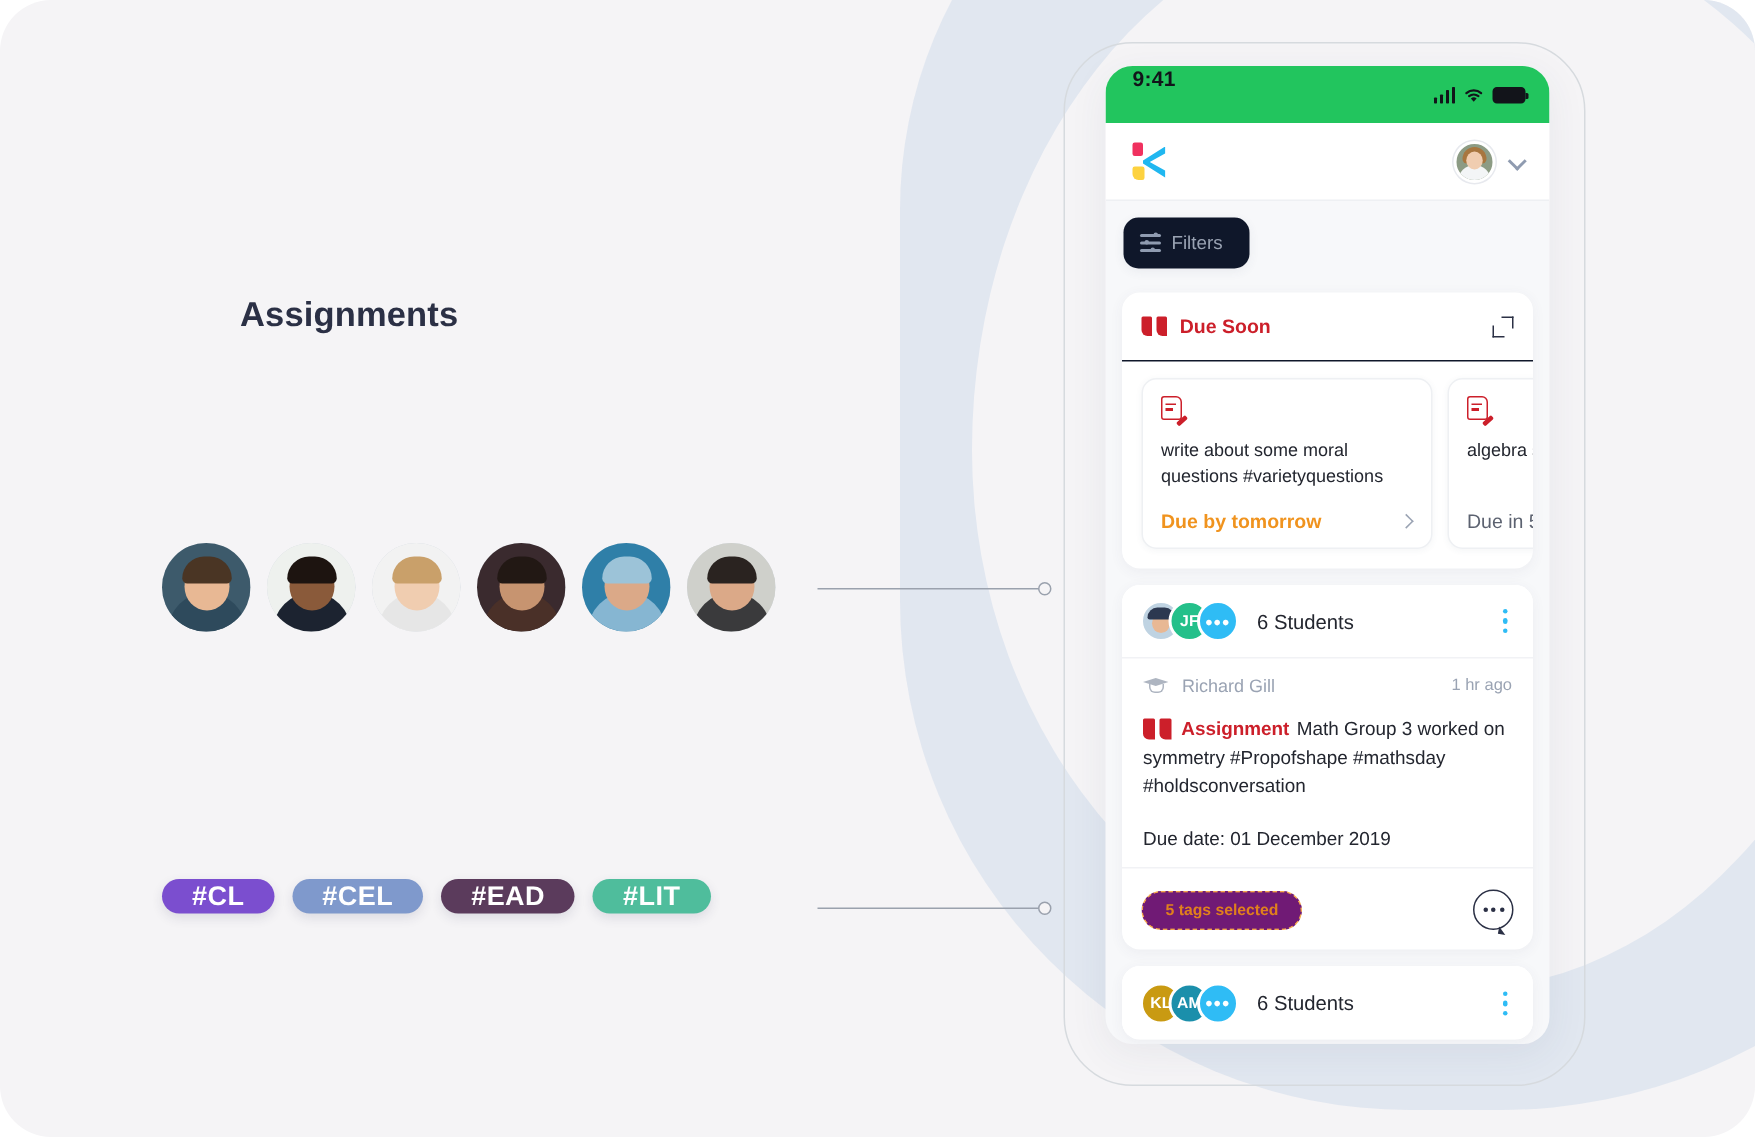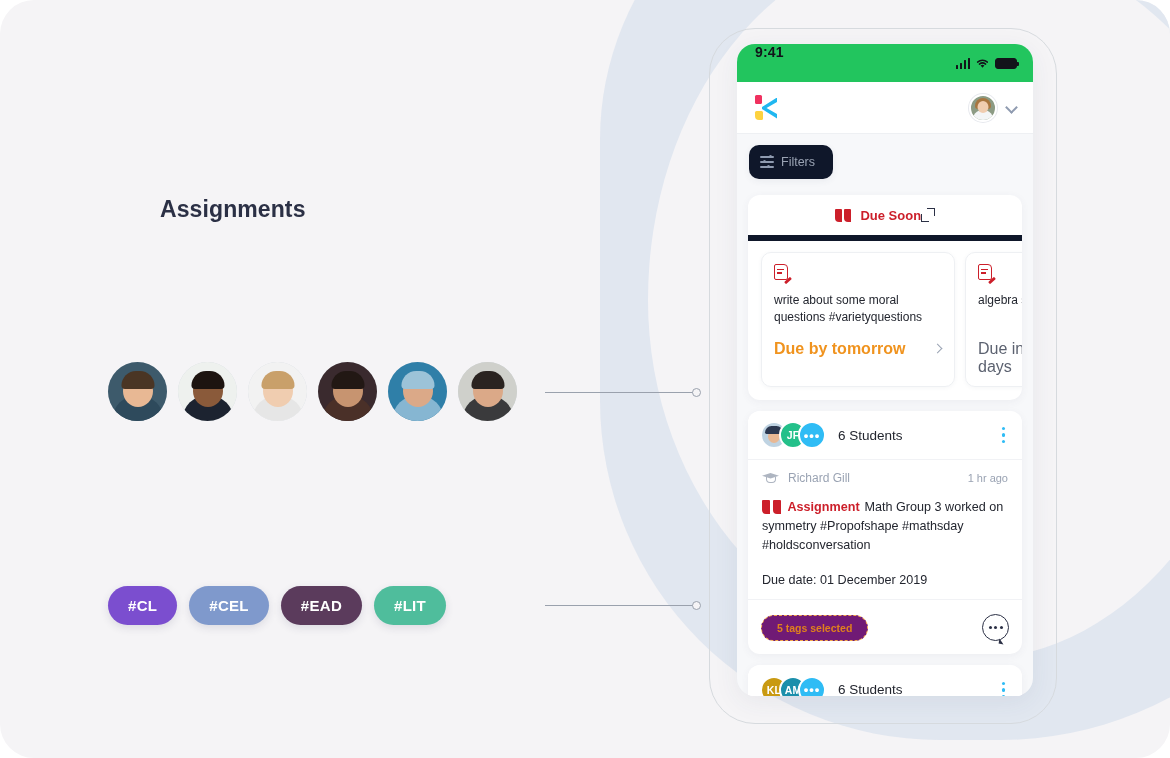--- a/index.html
+++ b/index.html
@@ -59,23 +59,23 @@
     position: absolute; width: 52px; height: 30px; border-radius: 26px 26px 0 0;
     left: 50%; transform: translateX(-50%); bottom: -4px;
   }
   .ph-avatar .hair {
     position: absolute; width: 33px; height: 18px; border-radius: 17px 17px 4px 4px;
     left: 50%; transform: translateX(-50%); top: 9px;
   }
 
   .tag-row { position: absolute; left: 108px; top: 586px; display: flex; gap: 12px; }
   .tag-pill {
-    height: 39px; padding: 4px 20px; border-radius: 20px;
+    height: 23px; padding: 4px 20px; border-radius: 20px;
     display: flex; align-items: center; justify-content: center;
-    color: #fff; font-size: 15px; font-weight: bold; letter-spacing: .3px;
+    color: #fff; font-size: 18px; font-weight: bold; letter-spacing: .3px;
     box-shadow: 0 3px 8px rgba(40,40,80,.12);
   }
 
   
   .connector { position: absolute; height: 1px; background: #9aa1ad; }
   .connector-dot {
     position: absolute; width: 9px; height: 9px; border-radius: 50%;
     background: #f5f4f6; border: 1.4px solid #9aa1ad;
   }
 
@@ -165,23 +165,23 @@
   .slider-ico .kn:nth-child(6){ left:7px; top:9.2px; }
   .filters-label { font-size: 12.5px; color: #9aa3b3; }
 
   .card {
     background: #fff; border-radius: 12px; margin-top: 11px;
     box-shadow: 0 2px 9px rgba(60,70,100,.06);
     overflow: hidden;
   }
 
   .due-head {
-    height: 46px; display: flex; align-items: center; justify-content: center;
+    height: 46px; display: flex; align-items: center; justify-content: space-between;
     padding: 0 13px 0 13px;
-    border-bottom: 6px solid #0f172a;
+    border-bottom: 1px solid #0f172a;
   }
   .due-head-left { display: flex; align-items: center; gap: 9px; }
   .quote-mark { display: flex; gap: 2.5px; }
   .quote-mark span {
     display: block; width: 7px; height: 13px; background: #cc1f2a;
     border-radius: 1px 1px 0 4px;
   }
   .due-title { font-size: 13px; font-weight: bold; color: #cc1f2a; }
   .collapse-ico { width: 14px; height: 14px; position: relative; }
   .collapse-ico .c1 { position:absolute; right:0; top:0; width:8px; height:8px; border-top:1.7px solid #2b3045; border-right:1.7px solid #2b3045; }
@@ -198,21 +198,21 @@
   .note-ico { width: 18px; height: 19px; position: relative; margin-bottom: 9px; }
   .note-ico .pg { position:absolute; left:0; top:0; width:14px; height:16px; border:1.8px solid #cc1f2a; border-radius:2px 4px 2px 2px; }
   .note-ico .l1 { position:absolute; left:3.3px; top:4.5px; width:7px; height:1.5px; background:#cc1f2a; }
   .note-ico .l2 { position:absolute; left:3.3px; top:8px; width:5px; height:1.5px; background:#cc1f2a; }
   .note-ico .pen {
     position:absolute; right:0; bottom:1px; width:8px; height:3px; background:#cc1f2a;
     transform: rotate(-42deg); border-radius:1px;
   }
   .due-text { font-size: 12px; color: #23262f; line-height: 1.45; min-height: 36px; }
   .due-foot { display: flex; align-items: center; justify-content: space-between; margin-top: 12px; }
-  .due-when { font-size: 16px; color: #f0931e; font-weight: bold; }
+  .due-when { font-size: 13px; color: #f0931e; font-weight: bold; }
   .due-when.muted { color: #5c6270; font-weight: normal; }
   .arrow-r { width: 8px; height: 8px; position: relative; }
   .arrow-r:before {
     content:''; position:absolute; left:0; top:0; width:6px; height:6px;
     border-top:1.5px solid #9aa3b3; border-right:1.5px solid #9aa3b3;
     transform: rotate(45deg);
   }
 
   .group-head {
     height: 49px; display: flex; align-items: center; justify-content: space-between;

